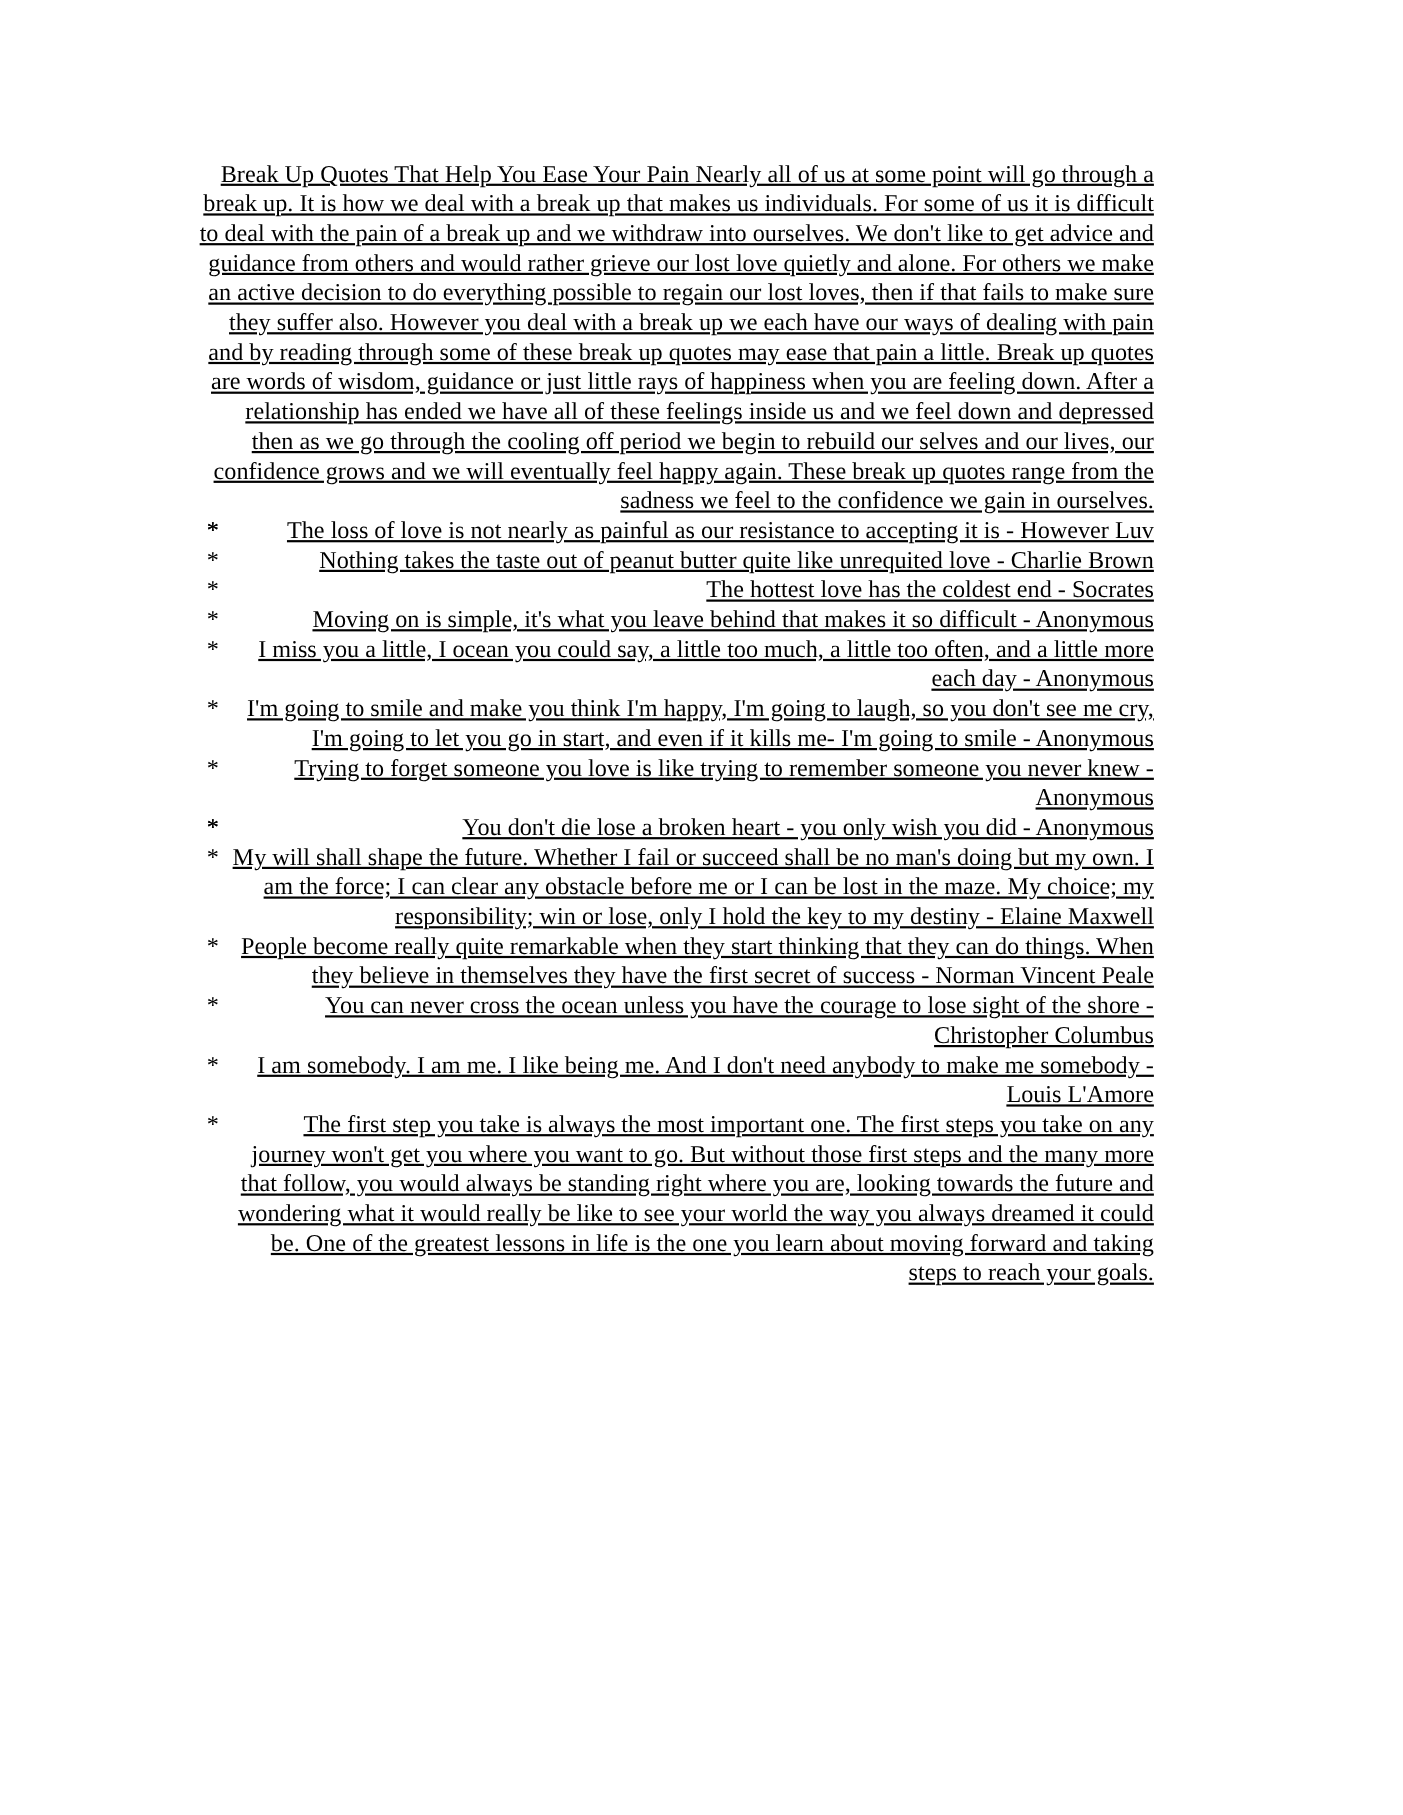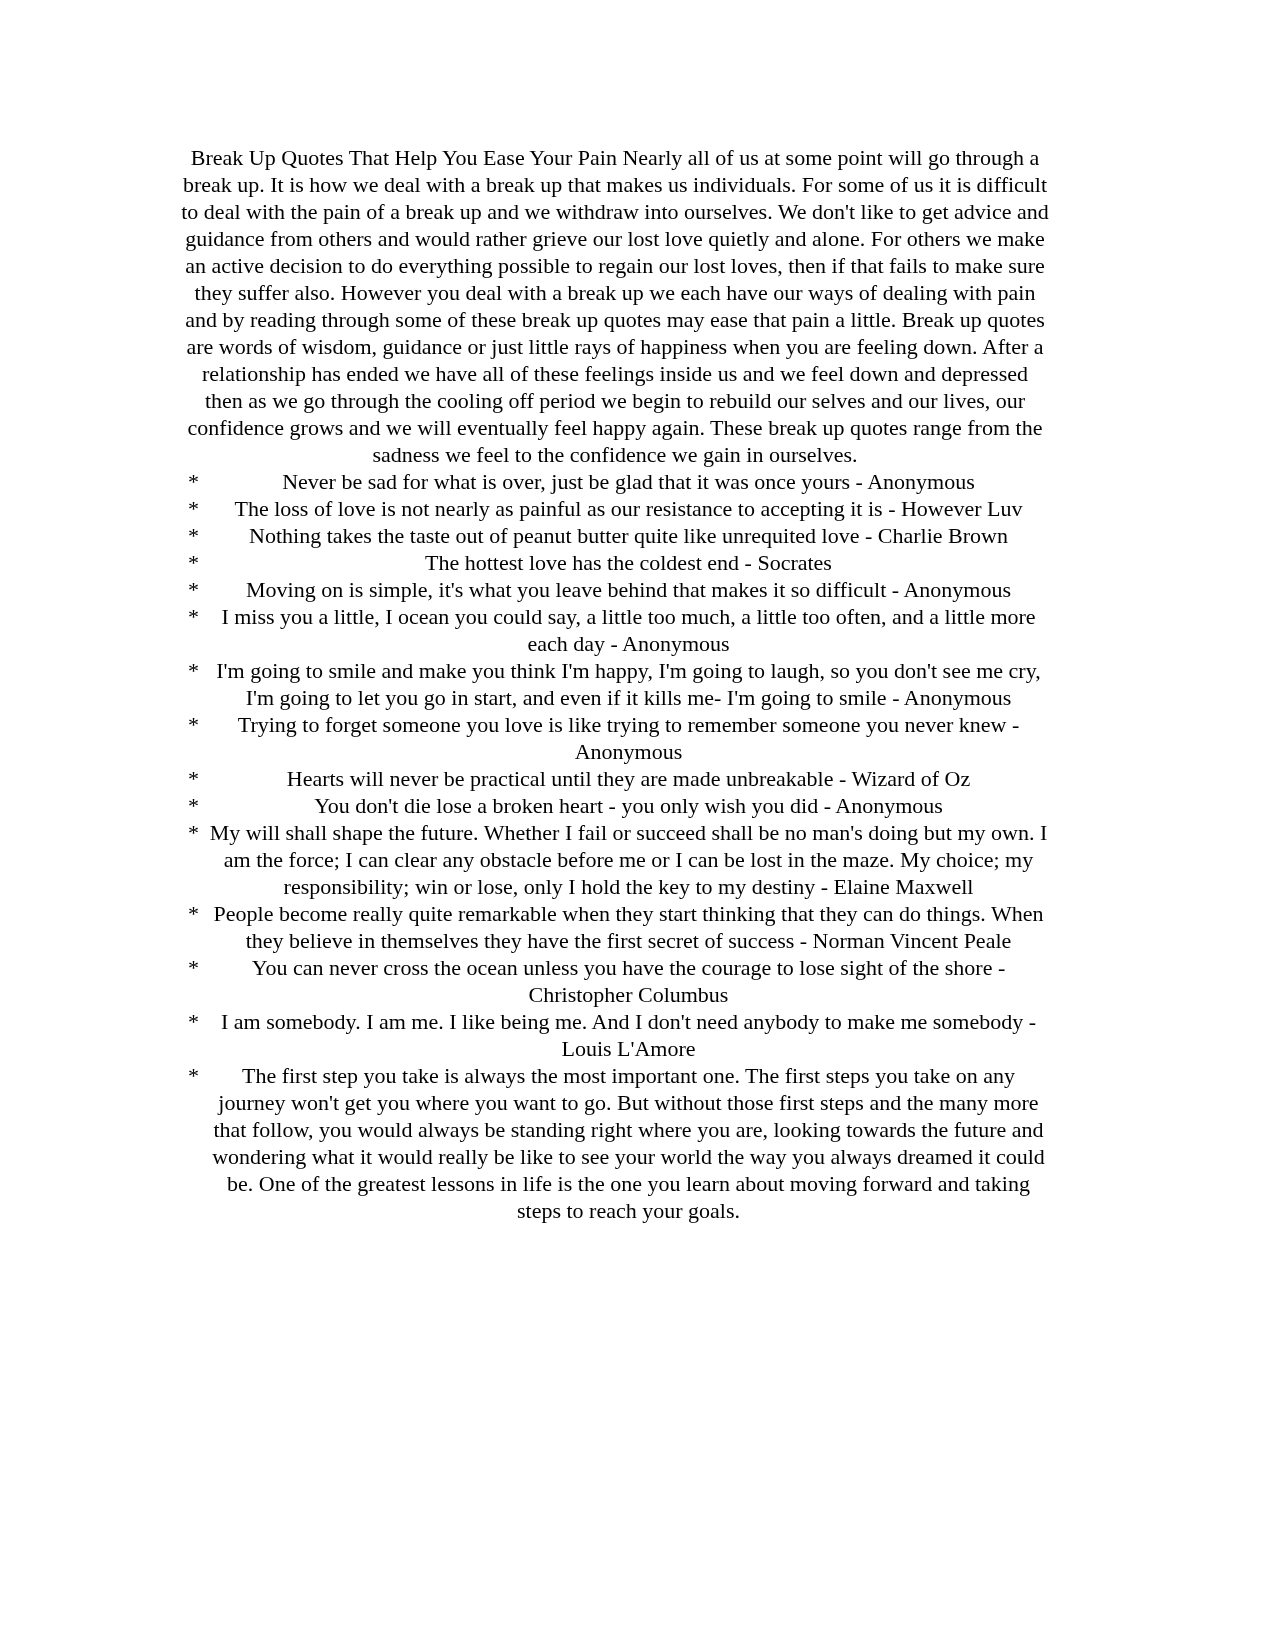--- a/index.html
+++ b/index.html
@@ -23,21 +23,22 @@
     background: #ffffff;
     overflow: hidden;
   }
   .content {
     position: absolute;
     left: 181px;
     top: 144px;
     width: 868px;
     font-size: 22px;
     line-height: 27px;
-    text-align: center;
+    text-align: right;
+    text-decoration: underline;
   }
   .intro {
     margin: 0;
     padding: 0;
   }
   ul.quotes {
     list-style: none;
     margin: 0;
     padding: 0;
   }
@@ -56,21 +57,20 @@
 <body>
 
 <div class="page">
   <div class="content">
 
     <p class="intro">Break Up Quotes That Help You Ease Your Pain Nearly all of us at some point will go through a break up. It is how we deal with a break up that makes us individuals. For some of us it is difficult to deal with the pain of a break up and we withdraw into ourselves. We don't like to get advice and guidance from others and would rather grieve our lost love quietly and alone. For others we make an active decision to do everything possible to regain our lost loves, then if that fails to make sure they suffer also. However you deal with a break up we each have our ways of dealing with pain and by reading through some of these break up quotes may ease that pain a little. Break up quotes are words of wisdom, guidance or just little rays of happiness when you are feeling down. After a relationship has ended we have all of these feelings inside us and we feel down and depressed then as we go through the cooling off period we begin to rebuild our selves and our lives, our confidence grows and we will eventually feel happy again. These break up quotes range from the sadness we feel to the confidence we gain in ourselves.</p>
 
     <ul class="quotes">
       <li>
         <span class="marker">*</span>
-        <span>Never be sad for what is over, just be glad that it was once yours - Anonymous</span>
       </li>
       <li>
         <span class="marker">*</span>
         <span>The loss of love is not nearly as painful as our resistance to accepting it is - However Luv</span>
       </li>
       <li>
         <span class="marker">*</span>
         <span>Nothing takes the taste out of peanut butter quite like unrequited love - Charlie Brown</span>
       </li>
       <li>
@@ -88,21 +88,20 @@
       <li>
         <span class="marker">*</span>
         <span>I'm going to smile and make you think I'm happy, I'm going to laugh, so you don't see me cry, I'm going to let you go in start, and even if it kills me- I'm going to smile - Anonymous</span>
       </li>
       <li>
         <span class="marker">*</span>
         <span>Trying to forget someone you love is like trying to remember someone you never knew - Anonymous</span>
       </li>
       <li>
         <span class="marker">*</span>
-        <span>Hearts will never be practical until they are made unbreakable - Wizard of Oz</span>
       </li>
       <li>
         <span class="marker">*</span>
         <span>You don't die lose a broken heart - you only wish you did - Anonymous</span>
       </li>
       <li>
         <span class="marker">*</span>
         <span>My will shall shape the future. Whether I fail or succeed shall be no man's doing but my own. I am the force; I can clear any obstacle before me or I can be lost in the maze. My choice; my responsibility; win or lose, only I hold the key to my destiny - Elaine Maxwell</span>
       </li>
       <li>

